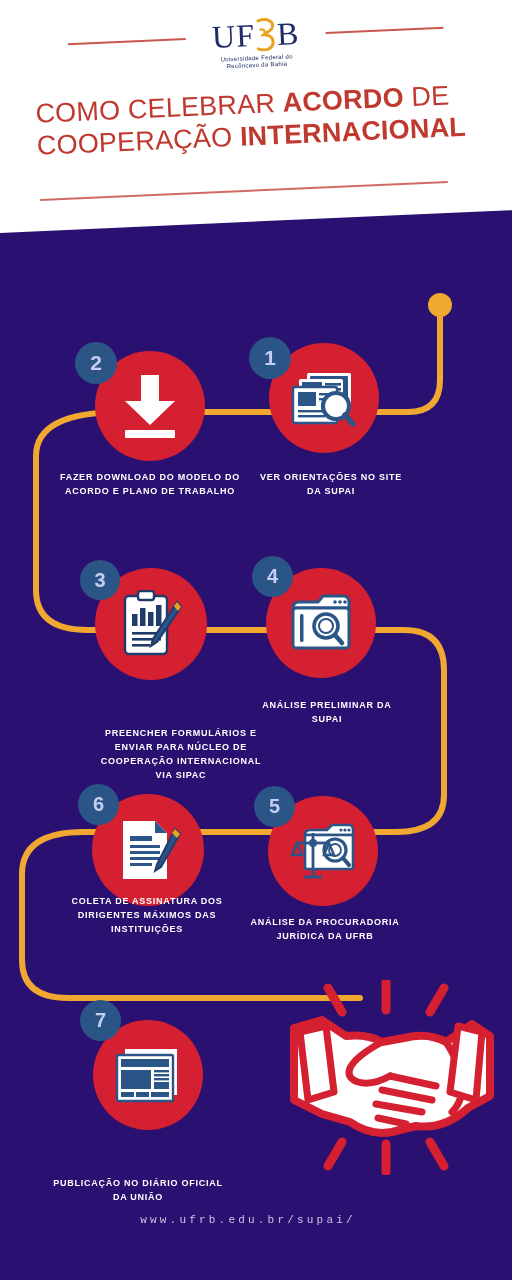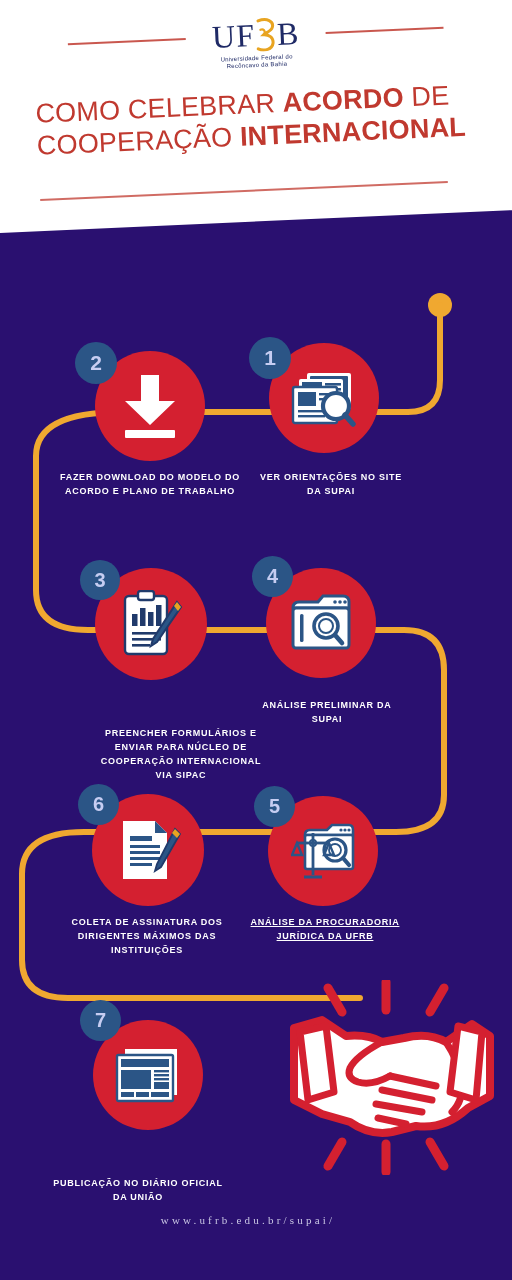--- a/index.html
+++ b/index.html
@@ -89,21 +89,21 @@
     text-transform:uppercase;
   }
 
   
   #handshake { position:absolute; z-index:4; }
 
   
   #footer-url {
     position:absolute; left:0; bottom:54px; width:496px;
     text-align:center; color:#c9c6e4;
-    font-family:Liberation Serif, serif;
+    font-family:Liberation Mono, monospace;
     font-size:11px; letter-spacing:3.2px;
     z-index:5;
   }
 </style>
 </head>
 <body>
 
 <div id="header-card"></div>
 
 <div id="header-inner">
@@ -243,39 +243,39 @@
       <line x1="52" y1="39" x2="58" y2="46" stroke="#2b5586" stroke-width="4.2" stroke-linecap="round"></line>
       <line x1="22" y1="14" x2="22" y2="56" stroke="#2b5586" stroke-width="2.8"></line>
       <line x1="6" y1="24" x2="38" y2="24" stroke="#2b5586" stroke-width="2.8"></line>
       <circle cx="22" cy="24" r="3" fill="none" stroke="#2b5586" stroke-width="2.2"></circle>
       <path d="M6 24 L1 36 H11 Z" fill="none" stroke="#2b5586" stroke-width="2.4"></path>
       <path d="M38 24 L33 36 H43 Z" fill="none" stroke="#2b5586" stroke-width="2.4"></path>
       <line x1="13" y1="58" x2="31" y2="58" stroke="#2b5586" stroke-width="3"></line>
     </svg>
   </div>
   <div class="badge" style="left:254px; top:786px; width:41px; height:41px; font-size:20px;">5</div>
-  <div class="step-label" style="left:250px; top:915px; width:150px;text-decoration:underline;">ANÁLISE DA PROCURADORIA JURÍDICA DA UFRB</div>
+  <div class="step-label" style="left:250px; top:915px; width:150px;">ANÁLISE DA PROCURADORIA JURÍDICA DA UFRB</div>
 </div>
 
 <div class="step">
   <div class="bubble" style="left:92px; top:794px; width:112px; height:112px;">
     <svg width="66" height="66" viewBox="0 0 66 66">
       <path d="M8 4 H40 L52 16 V62 H8 Z" fill="#ffffff"></path>
       <path d="M40 4 L52 16 H40 Z" fill="#2b5586"></path>
       <rect x="15" y="19" width="22" height="5" fill="#2b5586"></rect>
       <rect x="15" y="28" width="30" height="3" fill="#2b5586"></rect>
       <rect x="15" y="34" width="30" height="3" fill="#2b5586"></rect>
       <rect x="15" y="40" width="30" height="3" fill="#2b5586"></rect>
       <rect x="15" y="46" width="22" height="3" fill="#2b5586"></rect>
       <path d="M60 12 L65 17 L46 50 L40 54 L42 47 Z" fill="#2b5586" stroke="#203a6b" stroke-width="1.8"></path>
       <path d="M60 12 L65 17 L62 21 L57 16 Z" fill="#e8a421"></path>
     </svg>
   </div>
   <div class="badge" style="left:78px; top:784px; width:41px; height:41px; font-size:20px;">6</div>
-  <div class="step-label" style="left:52px; top:915px; width:190px;">COLETA DE ASSINATURA DOS DIRIGENTES MÁXIMOS DAS INSTITUIÇÕES</div>
+  <div class="step-label" style="left:52px; top:894px; width:190px;">COLETA DE ASSINATURA DOS DIRIGENTES MÁXIMOS DAS INSTITUIÇÕES</div>
 </div>
 
 <div class="step">
   <div class="bubble" style="left:93px; top:1020px; width:110px; height:110px;">
     <svg width="66" height="56" viewBox="0 0 66 56">
       <path d="M10 2 H62 V48 H10 Z" fill="#ffffff"></path>
       <rect x="2" y="8" width="56" height="46" rx="1.5" fill="#ffffff" stroke="#2b5586" stroke-width="2.4"></rect>
       <rect x="6" y="12" width="48" height="8" fill="#2b5586"></rect>
       <rect x="6" y="23" width="30" height="19" fill="#2b5586"></rect>
       <rect x="39" y="23" width="15" height="2.4" fill="#2b5586"></rect>

